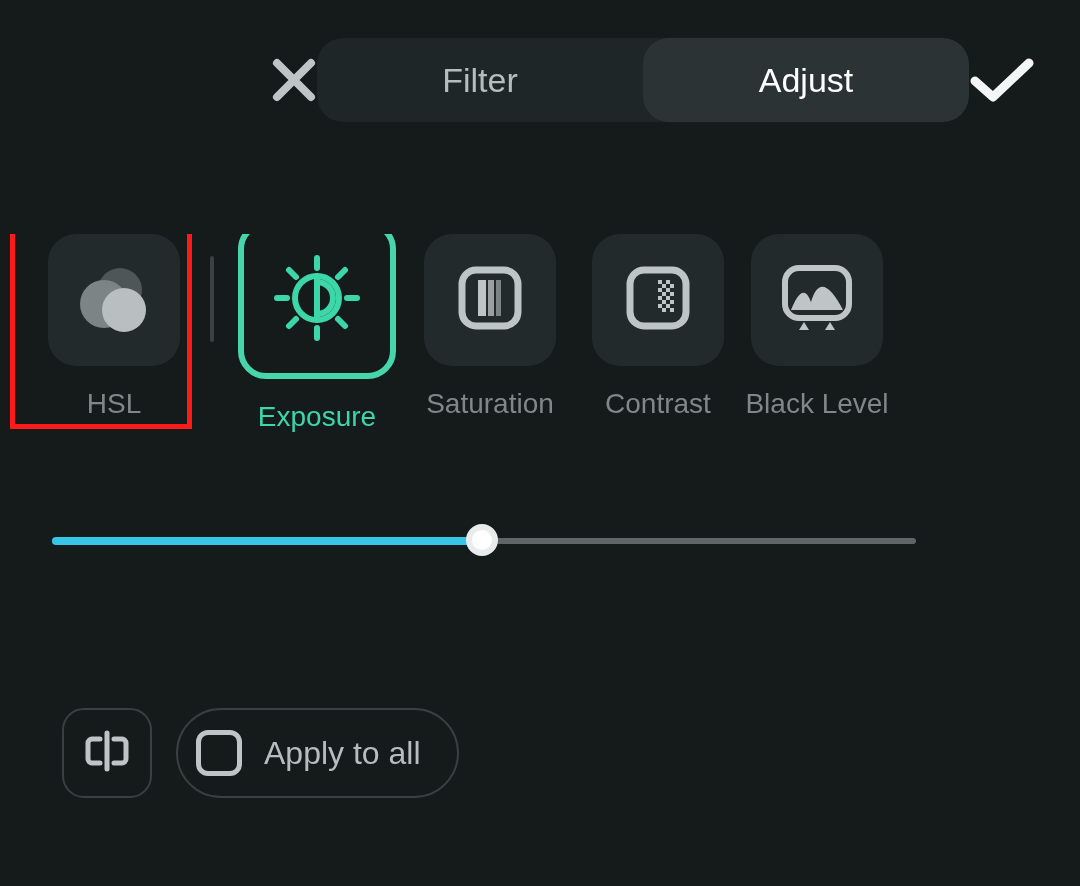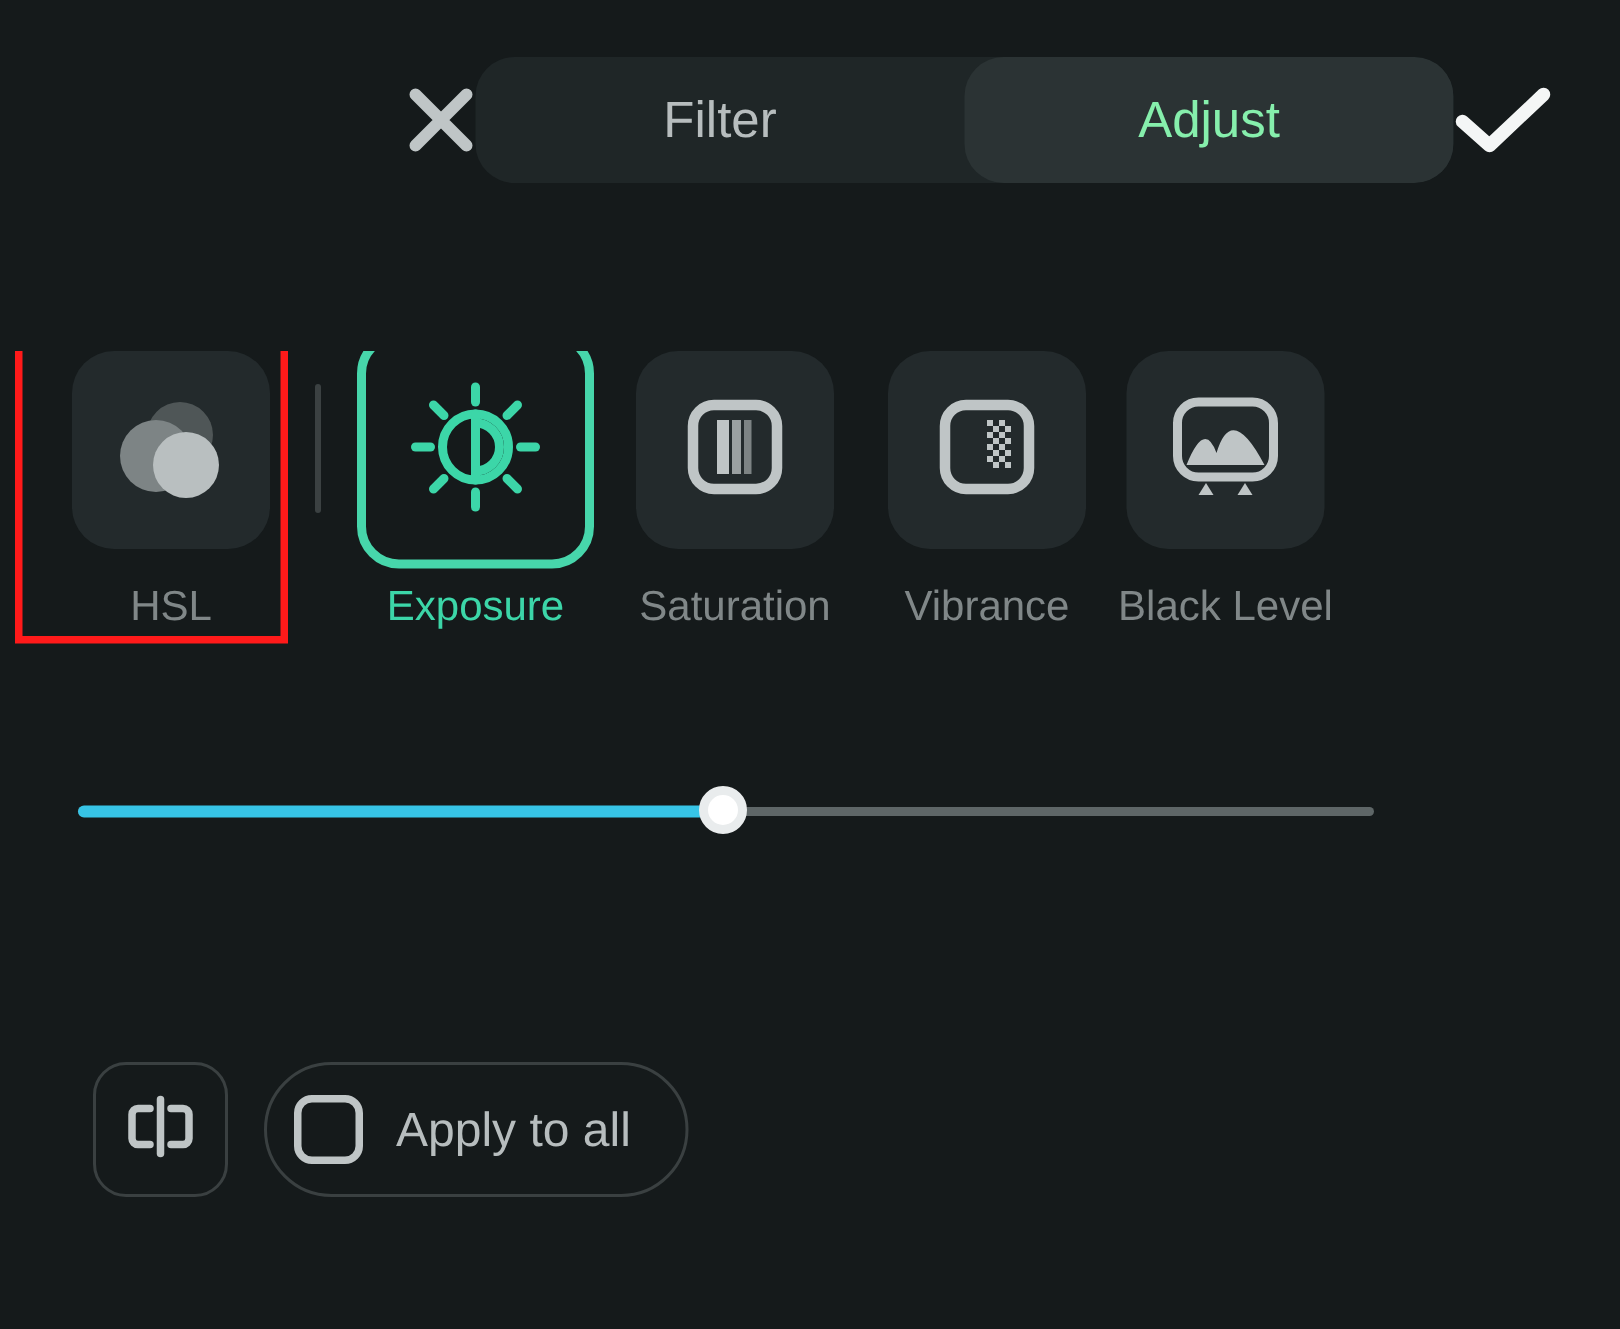--- a/index.html
+++ b/index.html
@@ -2,21 +2,21 @@
 <html><head>
 <meta charset="utf-8">
 <style>
   * { box-sizing: border-box; margin: 0; padding: 0; }
   html, body { width: 1080px; height: 886px; background: #151a1b; overflow: hidden; font-family: -apple-system, Helvetica, Arial, sans-serif; }
   
   .header { display: flex; align-items: center; justify-content: flex-end; padding: 40px 45px 0 45px; height: 120px; }
   .close-icon svg, .check-icon svg { display: block; }
   .tabs { display: flex; background: #1f2627; border-radius: 26px; height: 84px; width: 652px; overflow: hidden; }
   .tab { flex: 1; display: flex; align-items: center; justify-content: center; font-size: 34px; color: #b7bdbe; cursor: pointer; border-radius: 26px; }
-  .tab.active { background: #2b3334; color: #86efac; }
+  .tab.active { background: #2b3334; color: #ffffff; }
   
   .tool-row { display: flex; align-items: flex-start; padding-left: 24px; margin-top: 114px; height: 230px; overflow: hidden; }
   .tool-wrap { display: flex; flex-direction: column; align-items: center; width: 168px; flex-shrink: 0; position: relative; }
   .tool-tile { width: 132px; height: 132px; border-radius: 28px; background: #232a2c; display: flex; align-items: center; justify-content: center; margin-bottom: 22px; }
   .tool-tile.selected { background: transparent; border: 6px solid #47d6ab; width: 158px; height: 158px; margin-top: -13px; margin-bottom: 9px; }
   .tool-label { font-size: 28px; color: #808788; font-weight: 400; white-space: nowrap; }
   .tool-label.selected { color: #3cd6a8; }
   .divider { width: 4px; height: 86px; background: #3b4142; border-radius: 2px; margin: 22px 14px 0 0; flex-shrink: 0; }
   .highlight-box { position: absolute; top: -20px; left: -20px; width: 182px; height: 215px; border: 5px solid #ff1a1a; pointer-events: none; }
   
@@ -62,21 +62,21 @@
           <circle cx="32" cy="44" r="24" fill="#7d8485"></circle>
           <circle cx="52" cy="50" r="22" fill="#b9bfc0"></circle>
         </svg>
       </span>
     </div>
     <div class="tool-label">HSL</div>
   </div>
 
   <div class="divider"></div>
 
-  <div class="tool-wrap" style="width:178px;">
+  <div class="tool-wrap" style="width:178px;gap:13px;">
     <div class="tool-tile selected">
       <span>
         <svg width="100" height="100" viewBox="0 0 100 100">
           <g stroke="#3cd6a8" stroke-width="6" stroke-linecap="round" fill="none">
             <circle cx="50" cy="50" r="22"></circle>
             <line x1="50" y1="28" x2="50" y2="72"></line>
             <path d="M50 34 a16 16 0 0 1 0 32"></path>
             <line x1="50" y1="10" x2="50" y2="20"></line>
             <line x1="50" y1="80" x2="50" y2="90"></line>
             <line x1="10" y1="50" x2="20" y2="50"></line>
@@ -126,21 +126,21 @@
             <rect x="42" y="40" width="4" height="4"></rect>
               <rect x="50" y="40" width="4" height="4"></rect>
             <rect x="38" y="44" width="4" height="4"></rect>
               <rect x="46" y="44" width="4" height="4"></rect>
             <rect x="42" y="48" width="4" height="4"></rect>
               <rect x="50" y="48" width="4" height="4"></rect>
           </g>
         </svg>
       </span>
     </div>
-    <div class="tool-label">Vibrance</div>
+    <div class="tool-label">Contrast</div>
   </div>
 
   <div class="tool-wrap" style="width:150px;">
     <div class="tool-tile">
       <span>
         <svg width="80" height="80" viewBox="0 0 80 80">
           <rect x="8" y="10" width="64" height="50" rx="14" stroke="#bfc5c6" stroke-width="6" fill="none"></rect>
           <path d="M14 52 Q26 22 34 44 Q44 10 66 52 Z" fill="#bfc5c6"></path>
           <polygon points="22,72 27,64 32,72" fill="#bfc5c6"></polygon>
           <polygon points="48,72 53,64 58,72" fill="#bfc5c6"></polygon>

